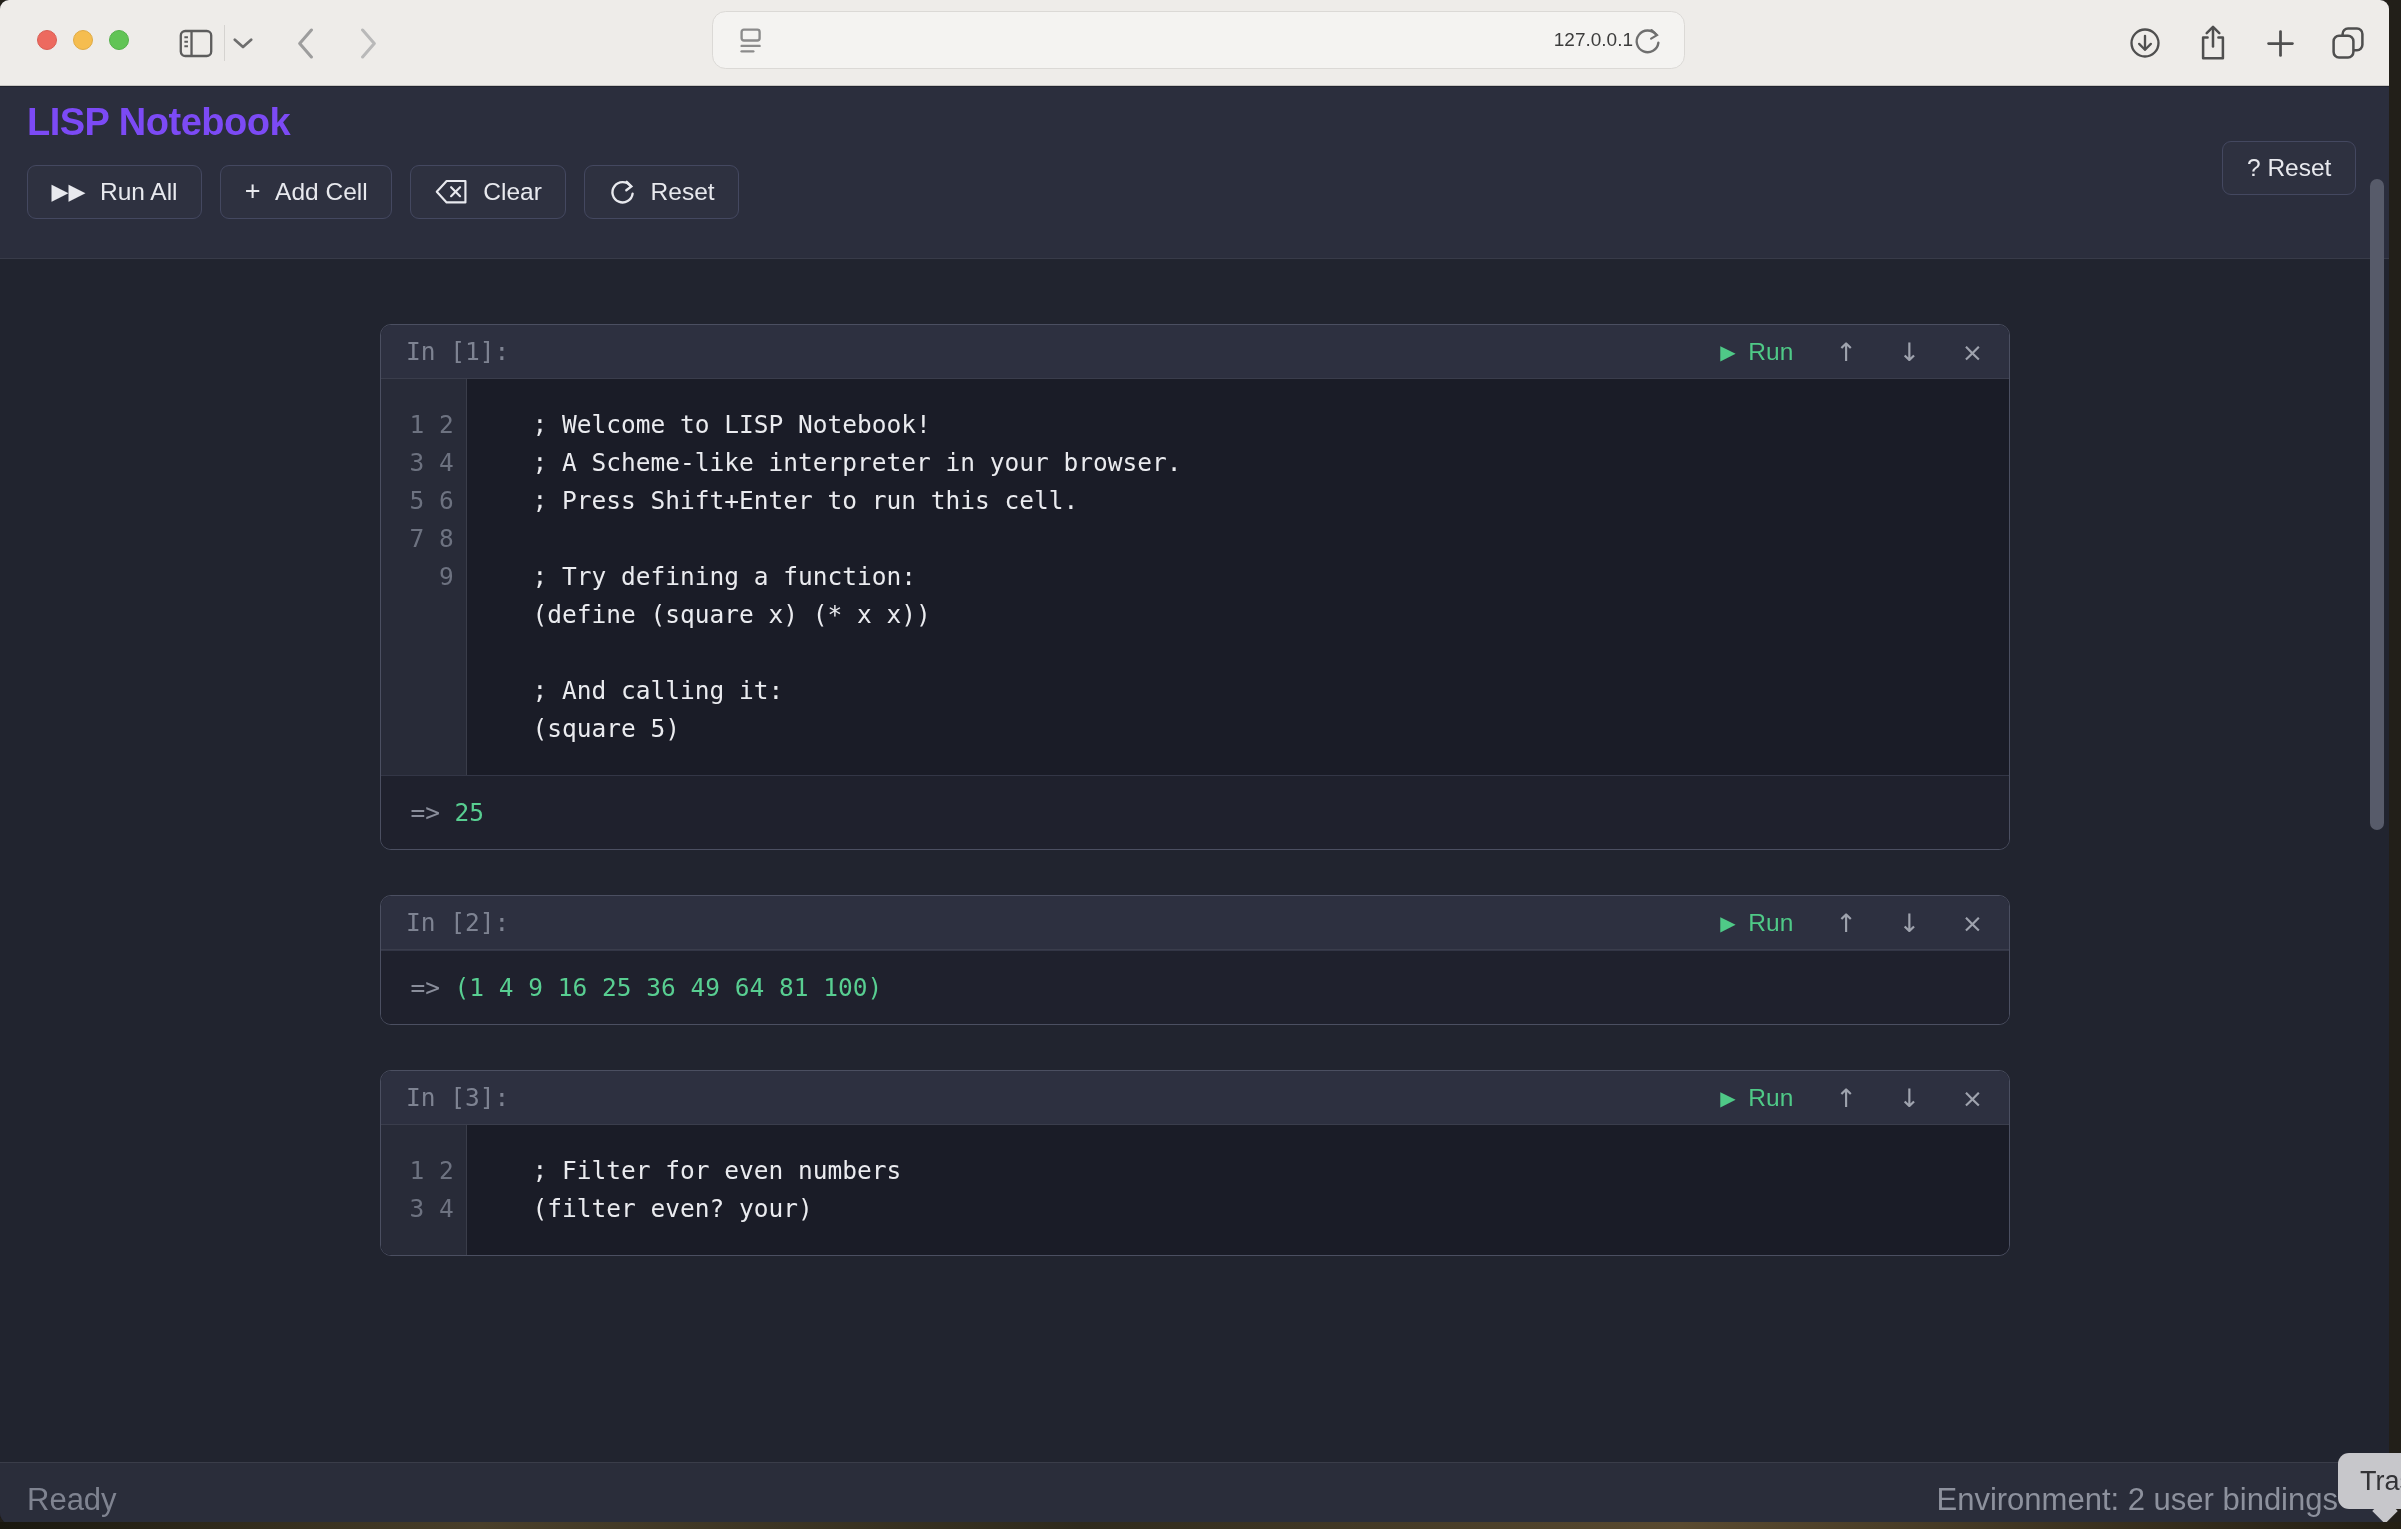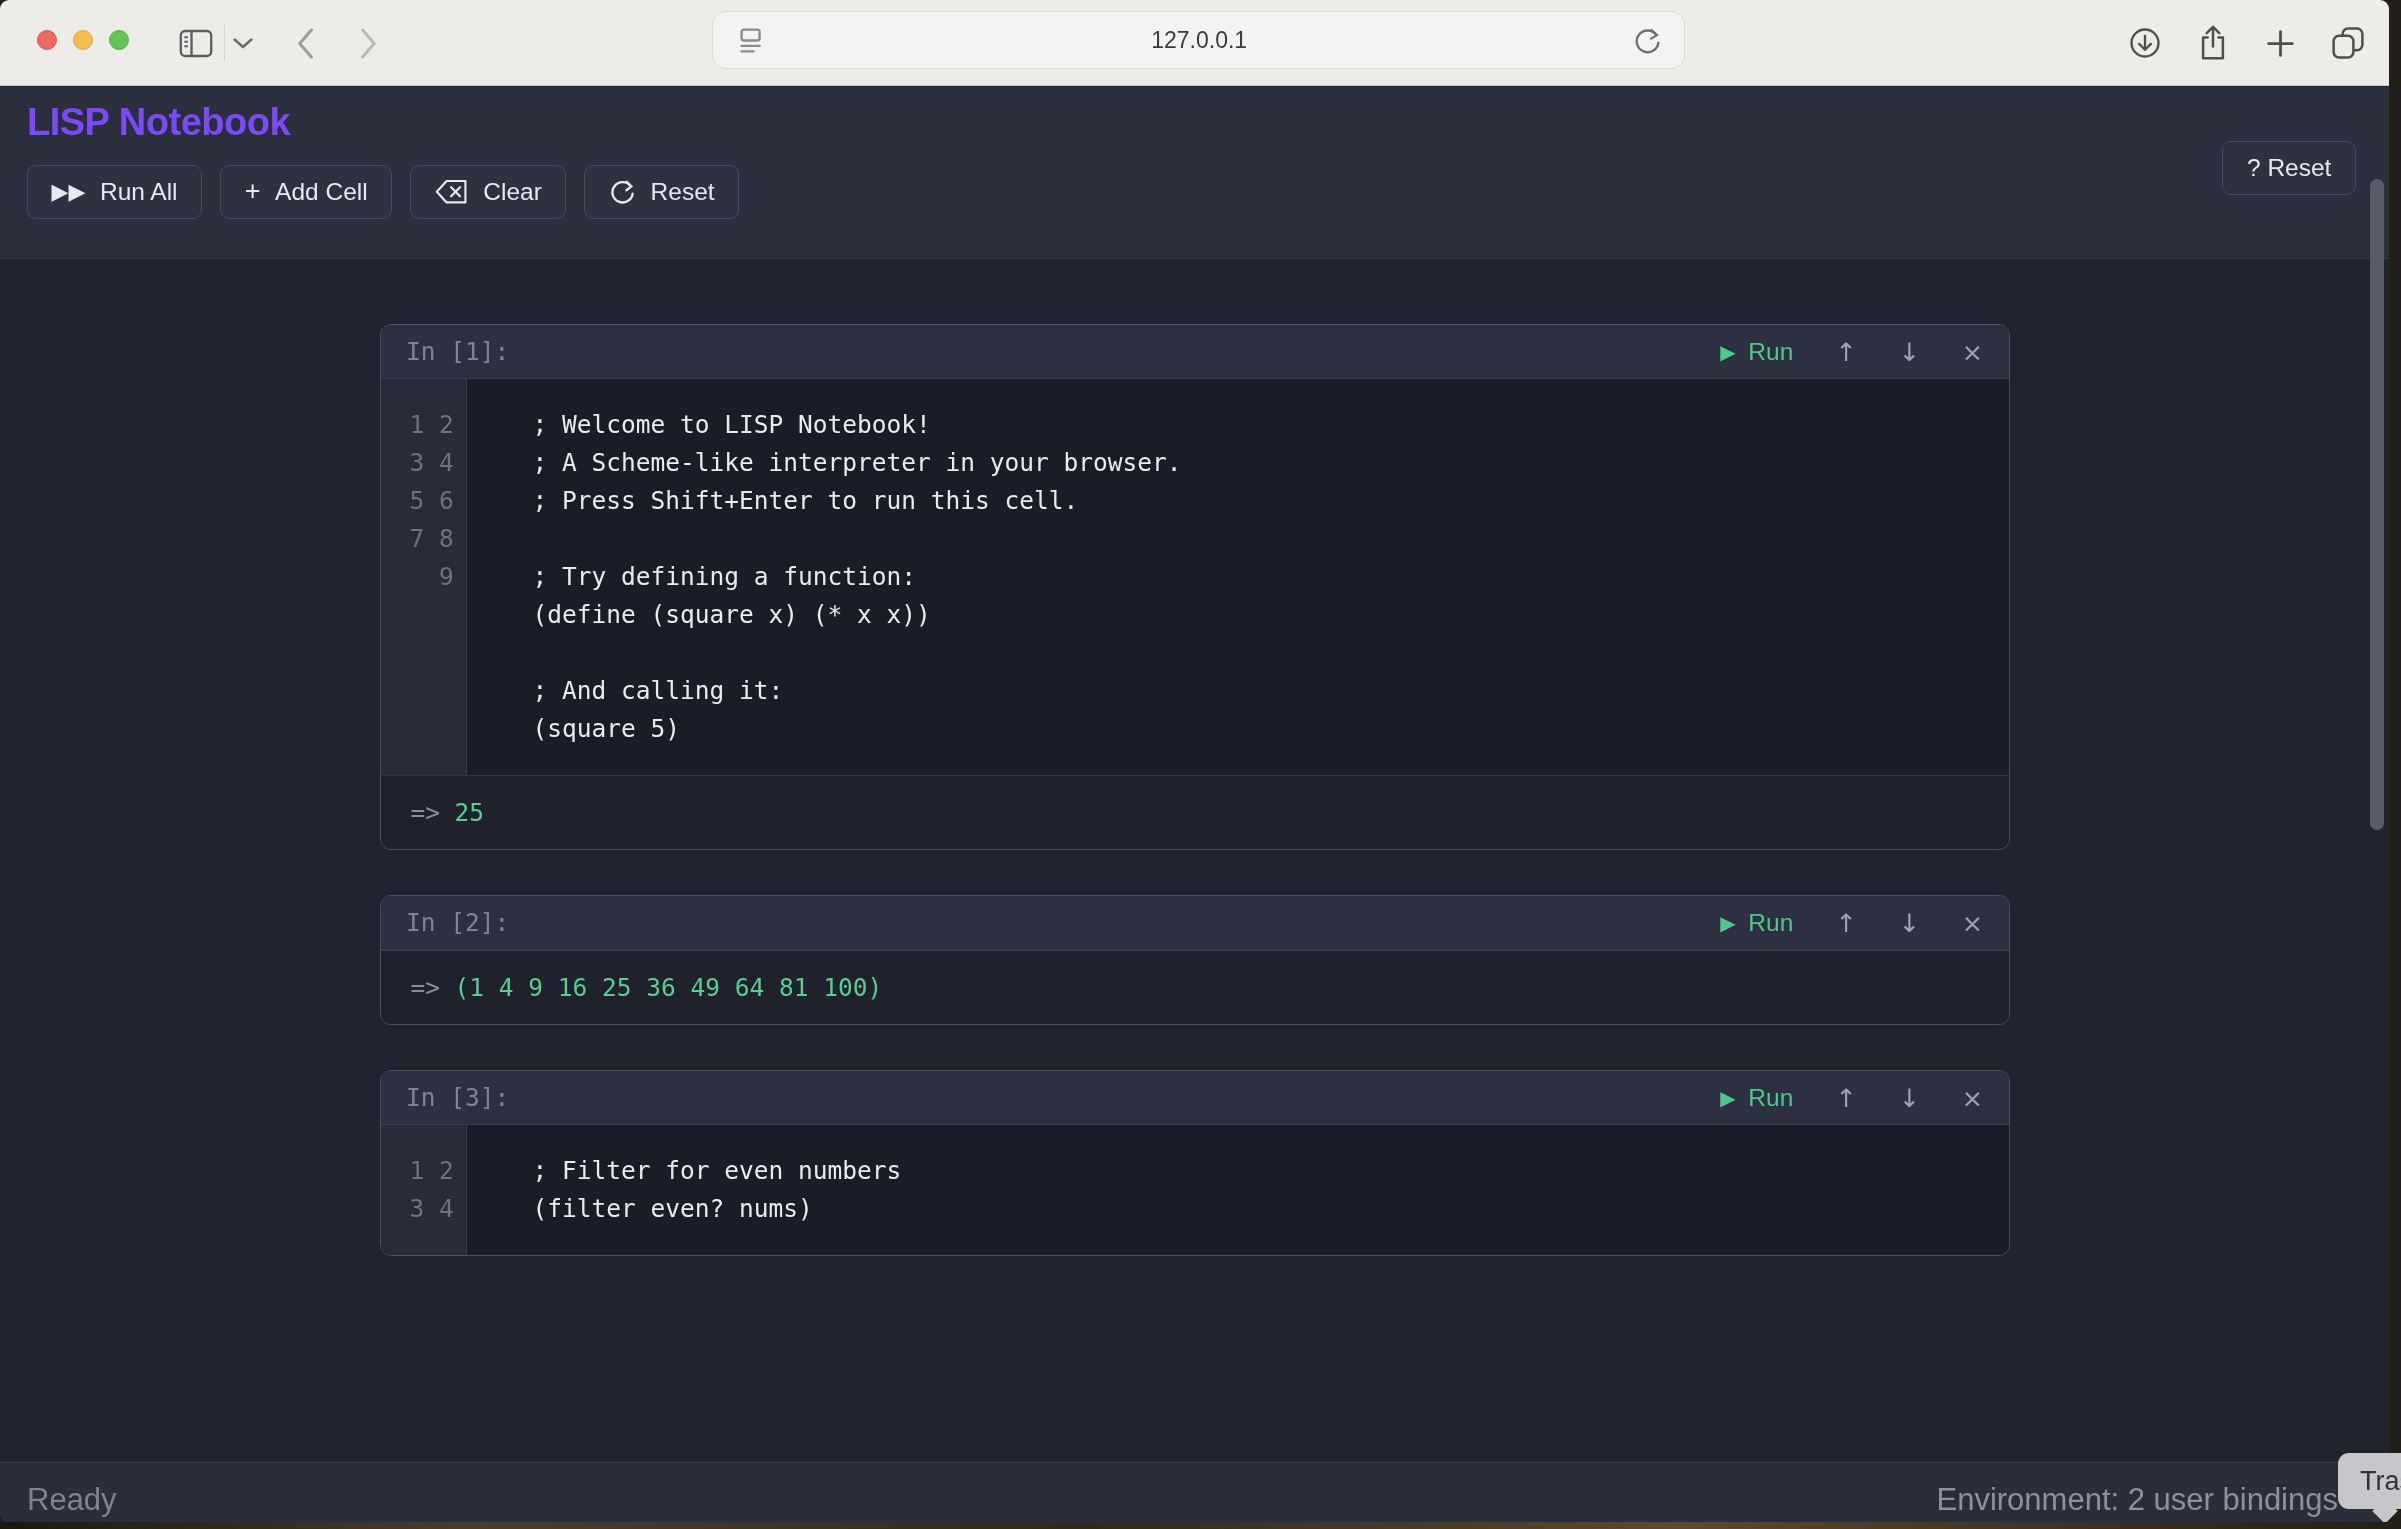--- a/index.html
+++ b/index.html
@@ -21,21 +21,21 @@
   .traffic { position:absolute; top:30px; width:20px; height:20px; border-radius:50%; }
   .t-close { left:37px;  background:#ed6a5f; border:0.9px solid #d95f55; }
   .t-min   { left:73px;  background:#f5bd4f; border:0.9px solid #e0ab45; }
   .t-zoom  { left:109px; background:#61c455; border:0.9px solid #55b14b; }
   .chrome-ic { position:absolute; top:0; height:86px; display:flex; align-items:center;
     justify-content:center; color:#5d5d5d; }
   .chrome-divider { position:absolute; left:224px; top:25.4px; width:0.9px; height:36px; background:#d5d3d0; }
   .urlbar { position:absolute; left:712px; top:11px; width:973px; height:58px;
     background:#f4f3f1; border:1.4px solid #dbd9d6; border-radius:13.6px;
     display:flex; align-items:center; }
-  .url-text { flex:1; text-align:center; font-size:23px; color:#3c3c3c; }
+  .url-text { flex:1; text-align:right; font-size:19px; color:#3c3c3c; }
 
   
   .page { position:absolute; left:0; top:87px; width:100%; height:1438px;
     background:#21242f; overflow:hidden; }
   .page-header { height:172px; background:#2b2e3d; border-bottom:0.9px solid #383b49;
     padding:16px 27px 0 27px; position:relative; }
   .app-title { font-size:38px; font-weight:bold; color:#7c4af5; letter-spacing:-0.5px; line-height:38px; }
   .toolbar { display:flex; gap:18px; margin-top:23.6px; }
   .btn { display:inline-flex; align-items:center; gap:14.5px; height:54px; padding:0 23.6px;
     background:#2e3140; border:0.9px solid #444860; border-radius:9px;
@@ -267,21 +267,21 @@
         </span>
         <span class="ctl">↑</span>
         <span class="ctl">↓</span>
         <span class="ctl">×</span>
       </div>
     </div>
     <div class="cell-body">
       <div class="gutter">
         <div class="gutter-nums">1 2 3 4</div>
       </div>
-      <div class="code"><div class="code-line">; Filter for even numbers</div><div class="code-line">(filter even? nums)</div></div>
+      <div class="code"><div class="code-line">; Filter for even numbers</div><div class="code-line">(filter even? your)</div></div>
     </div>
 
   </div>
 </div>
 
       <div class="statusbar">
         <span>Ready</span>
         <span class="status-right">Environment: 2 user bindings</span>
       </div>
     </div>

